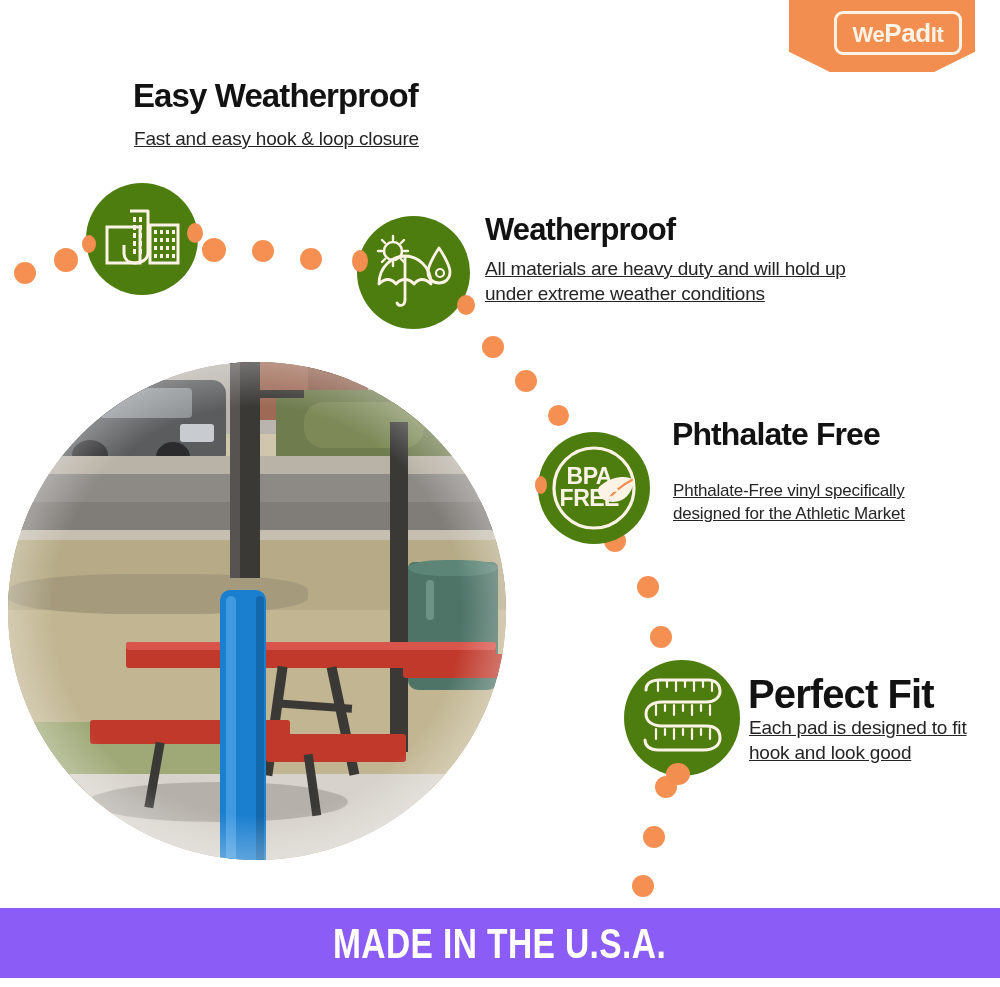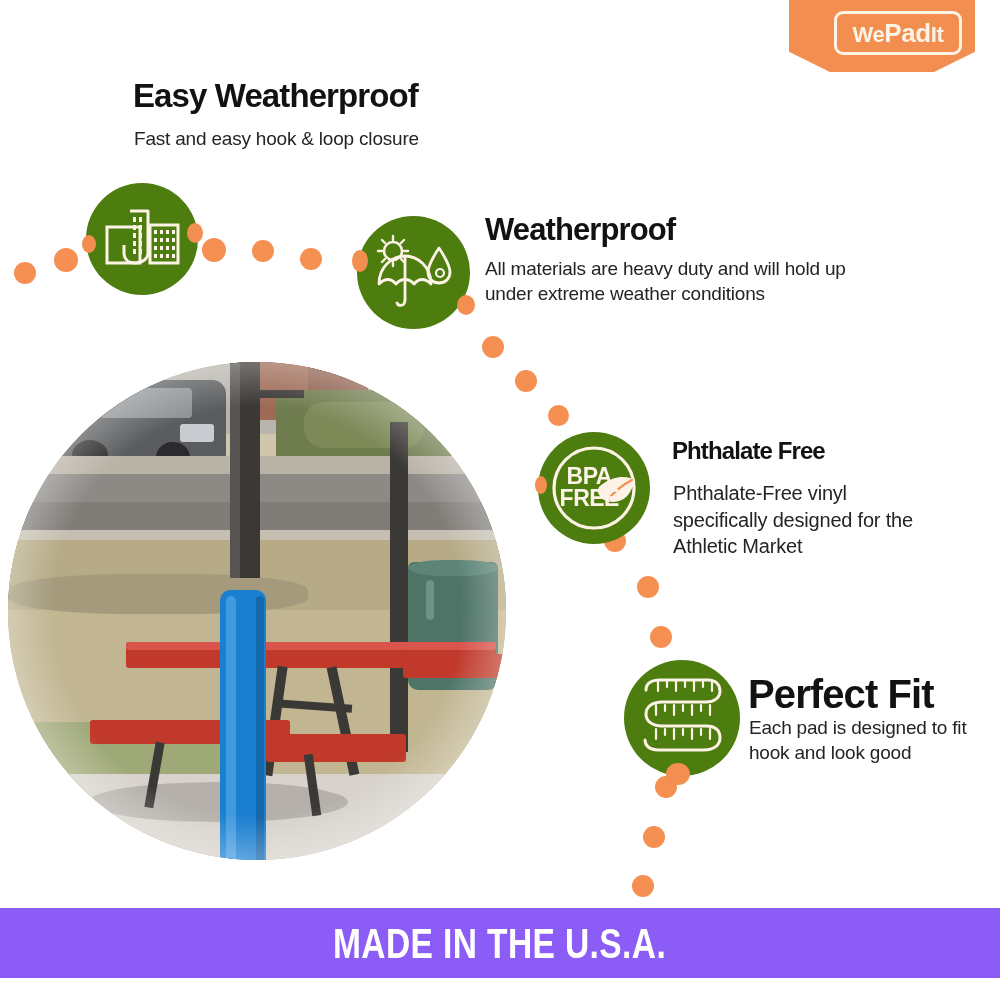--- a/index.html
+++ b/index.html
@@ -63,30 +63,31 @@
     font-weight: bold;
     letter-spacing: -0.9px;
     line-height: 1.05;
     white-space: nowrap;
   }
   .feature-body {
     position: absolute;
     color: #242424;
     line-height: 1.33;
     letter-spacing: -0.2px;
+    text-decoration: underline;
   }
 
   #f1-title { left: 133px; top: 79px; font-size: 33px; }
   #f1-body  { left: 134px; top: 126px; font-size: 19px; white-space: nowrap; }
 
   #f2-title { left: 485px; top: 214px; font-size: 31px; }
   #f2-body  { left: 485px; top: 256px; font-size: 19px; width: 410px; }
 
-  #f3-title { left: 672px; top: 438px; font-size: 24px; }
-  #f3-body  { left: 673px; top: 480px; font-size: 20px; width: 260px; }
+  #f3-title { left: 672px; top: 418px; font-size: 32px; }
+  #f3-body  { left: 673px; top: 480px; font-size: 17px; width: 260px; }
 
   #f4-title { left: 748px; top: 673px; font-size: 40px; }
   #f4-body  { left: 749px; top: 715px; font-size: 19px; width: 225px; }
 
   
   .icon-circle {
     position: absolute;
     background: #4d7c0f;
     border-radius: 50%;
     display: flex;

